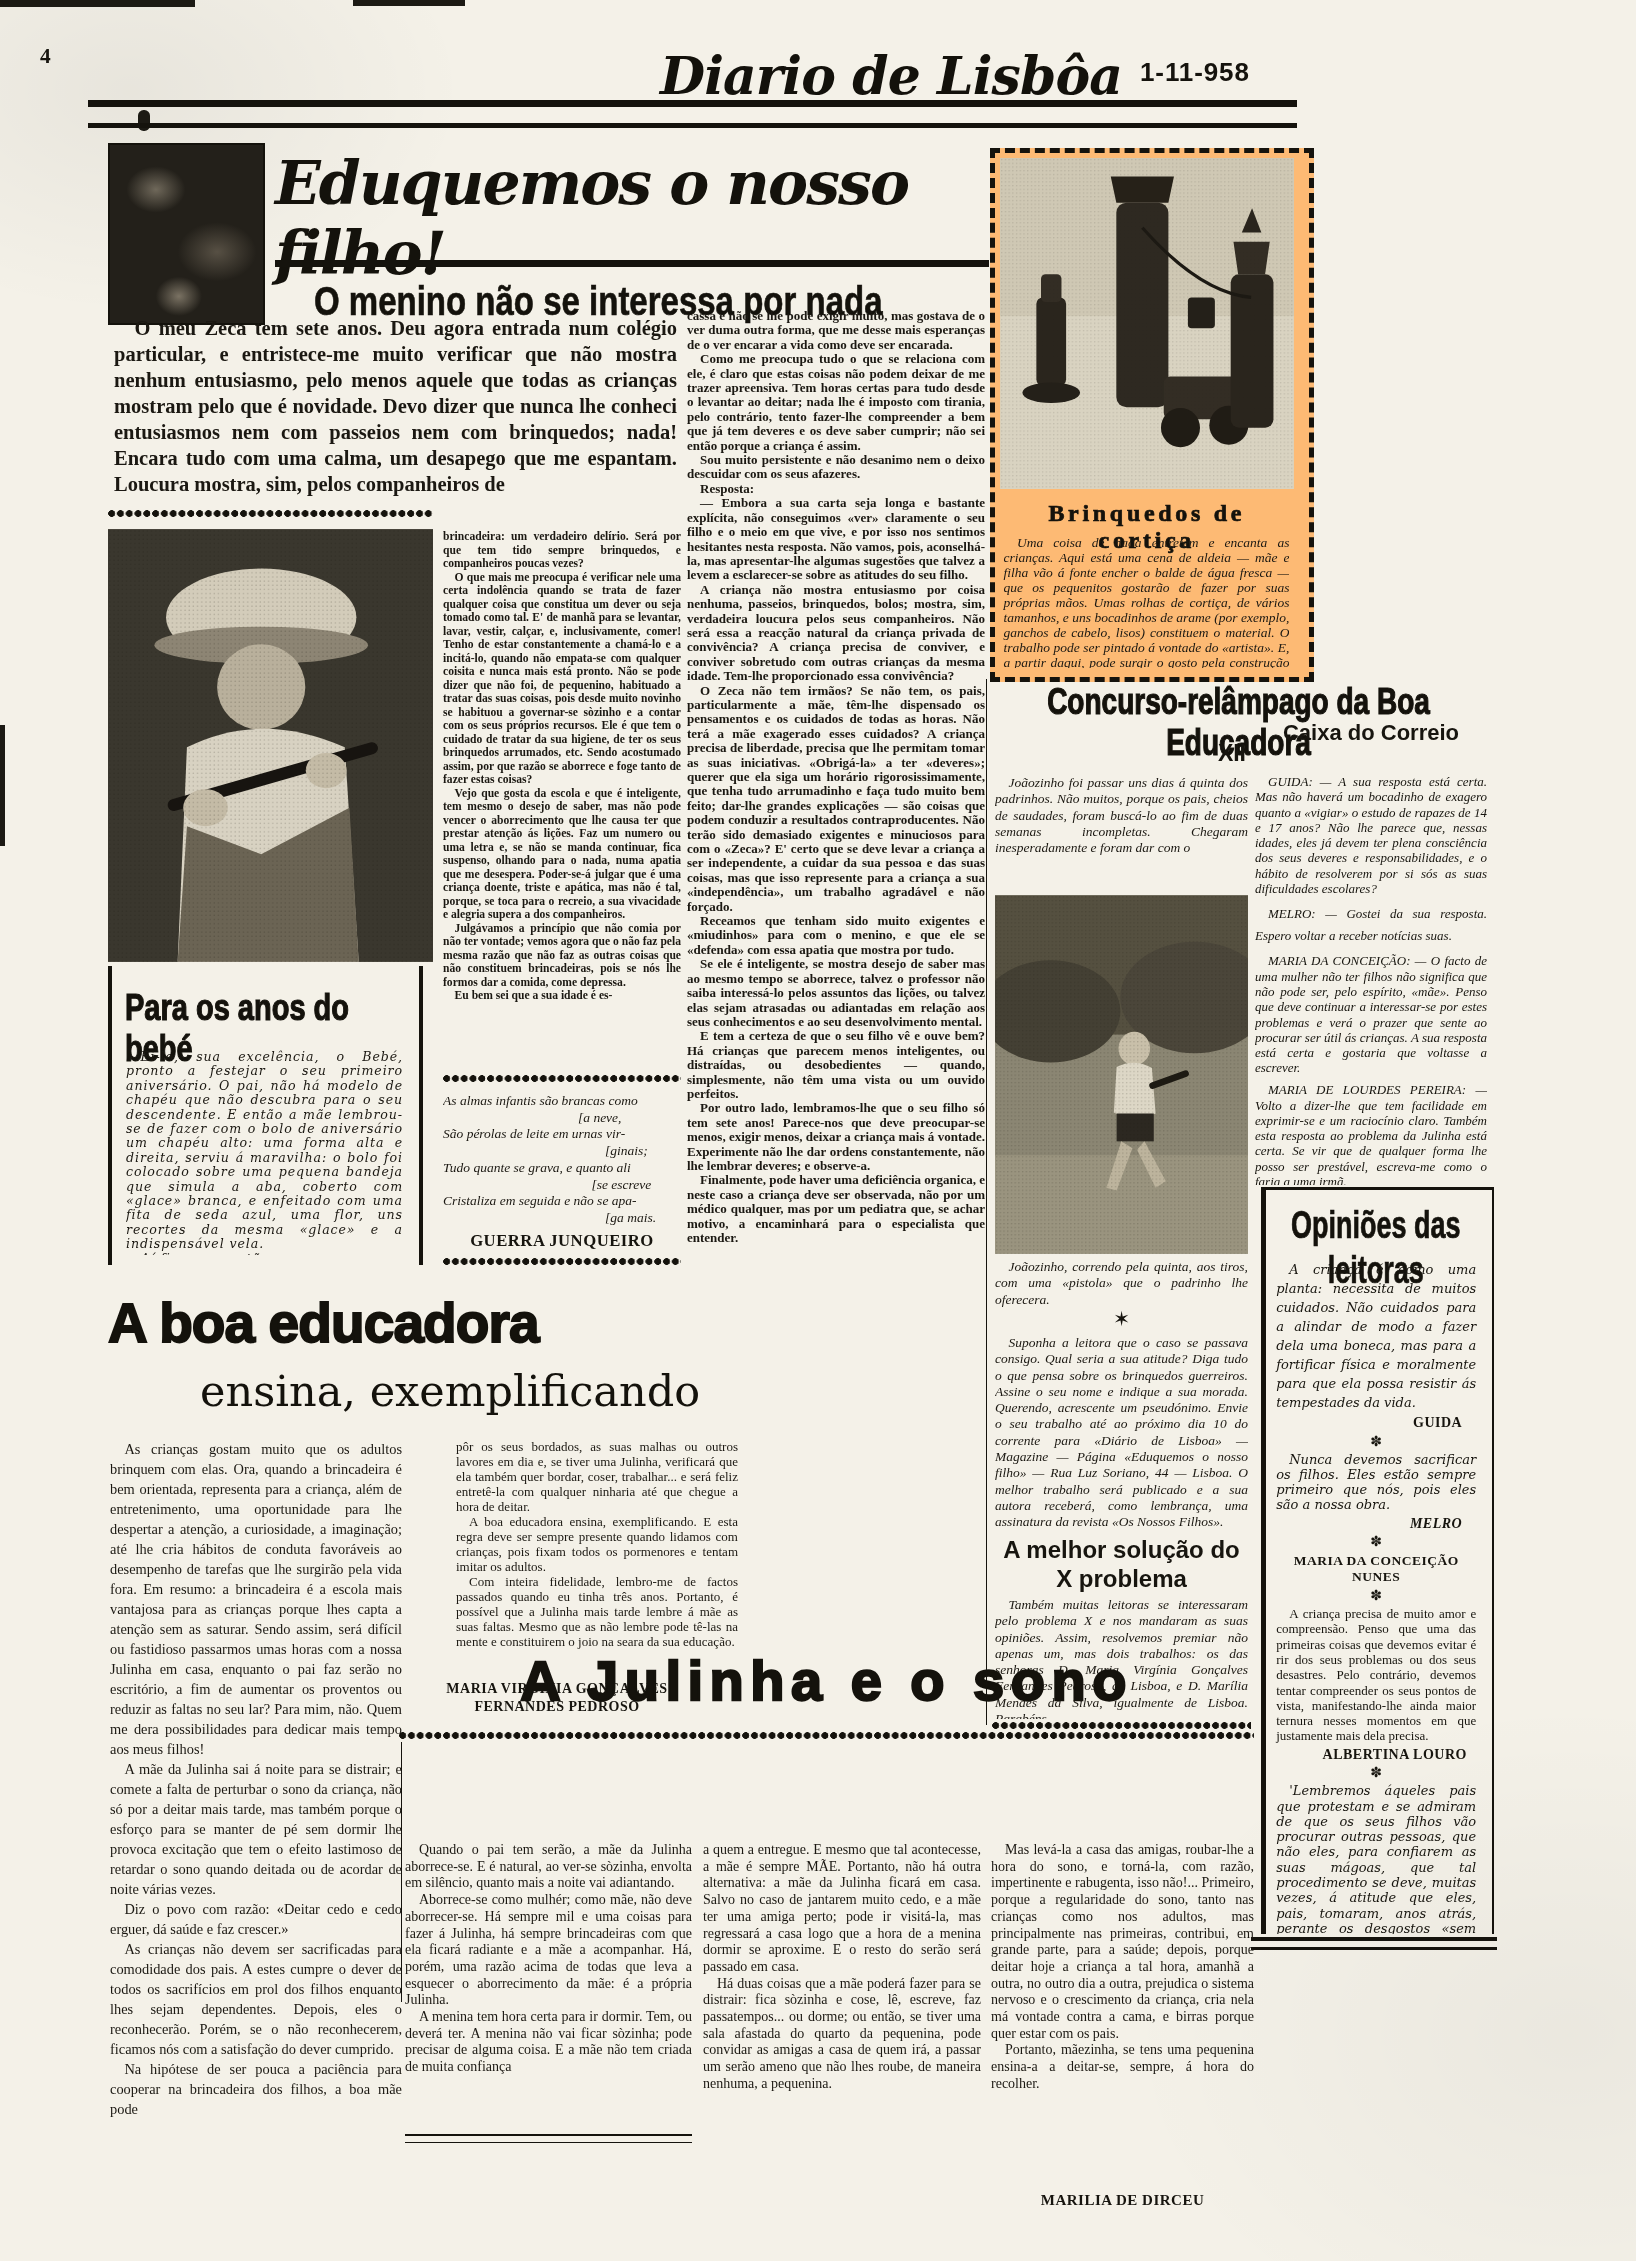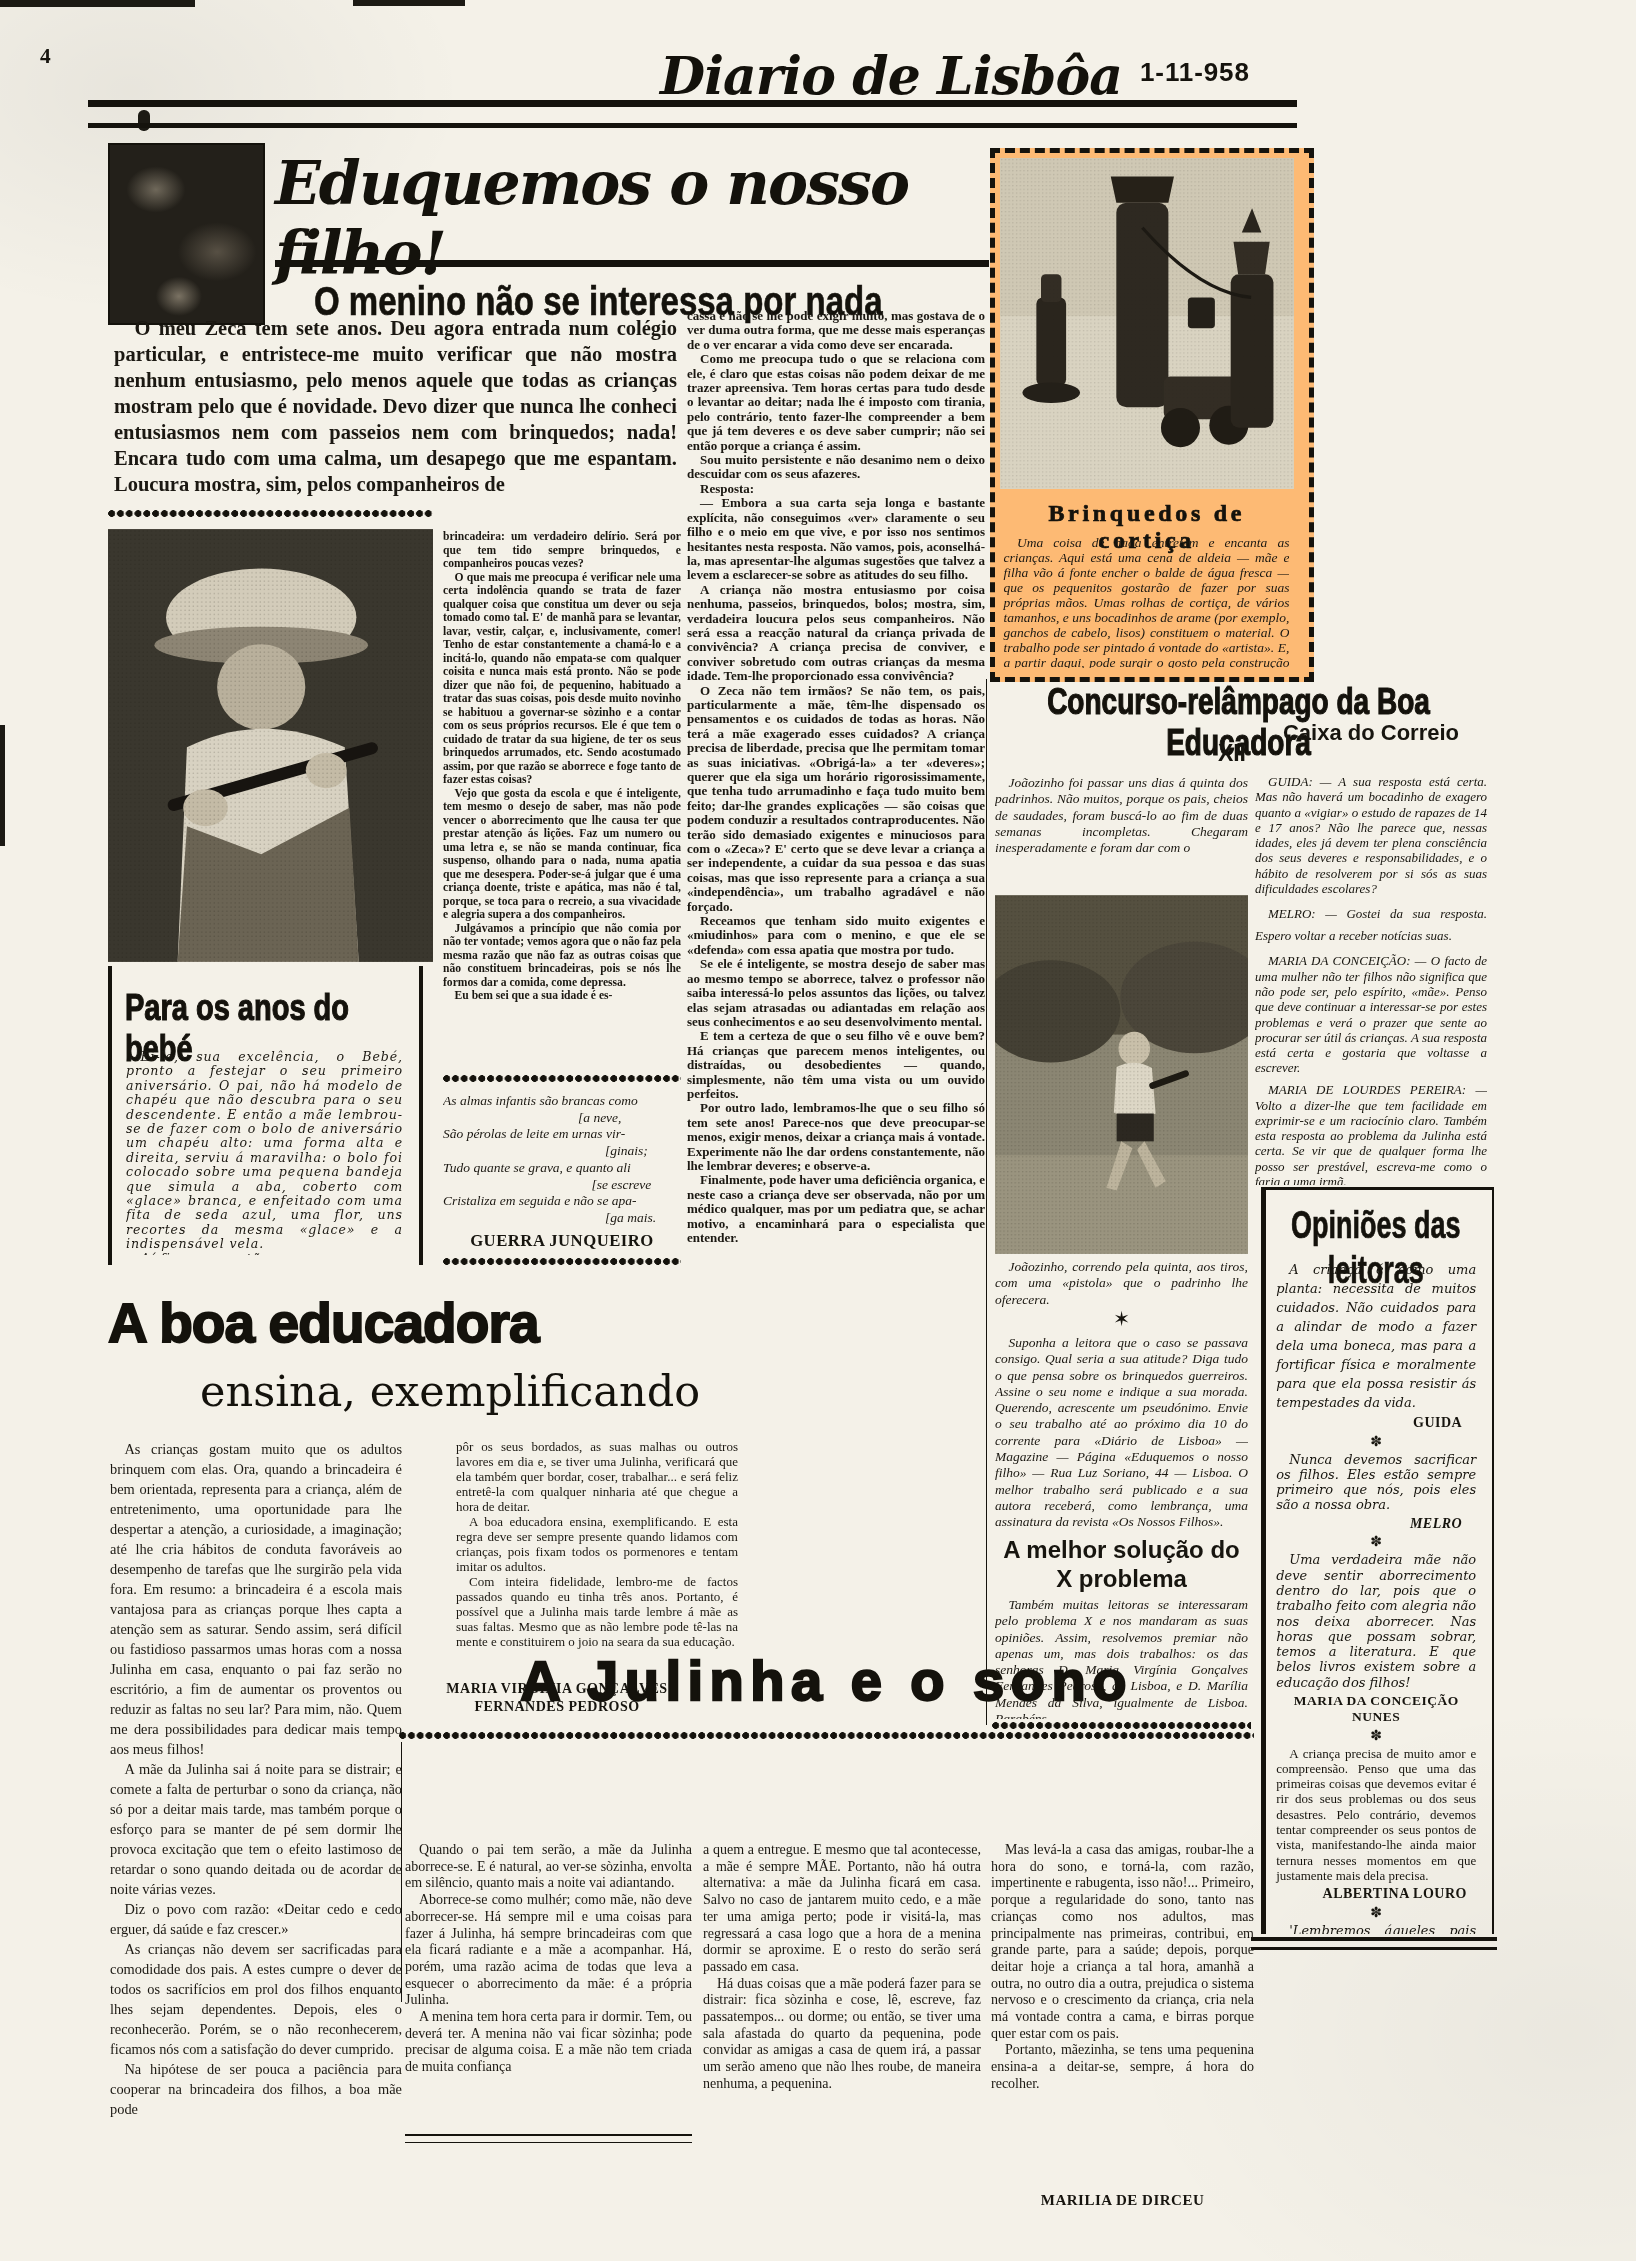--- a/index.html
+++ b/index.html
@@ -202,21 +202,20 @@
 
 <div class="abs" style="left:1261px;top:1187px;width:226px;height:744px;border-top:3.7px solid #15130d;border-left:5.6px solid #15130d;border-right:2.3px solid #15130d;overflow:hidden;">
   <div class="heavy center" style="position:absolute;left:2.8px;top:13px;width:214px;font-size:27px;-webkit-text-stroke:0.5px #14120c;transform:scaleY(1.45);transform-origin:top center;">Opiniões das leitoras</div>
   <div class="abs" style="left:10.2px;top:70px;width:200px;">
     <div class="ital dserif" style="white-space:pre-line;text-align:justify;font-size:13px;line-height:19px;">  A criança é como uma planta: necessita de muitos cuidados. Não cuidados para a alindar de modo a fazer dela uma boneca, mas para a fortificar física e moralmente para que ela possa resistir ás tempestades da vida.</div>
     <div class="signature" style="text-align:right;font-size:14px;margin:2.8px 14px 0 0;">GUIDA</div>
     <div class="center" style="font-size:14px;margin:1.9px 0;">✽</div>
     <div class="ital dserif" style="white-space:pre-line;text-align:justify;font-size:13px;line-height:15.3px;">  Nunca devemos sacrificar os filhos. Eles estão sempre primeiro que nós, pois eles são a nossa obra.</div>
     <div class="signature" style="text-align:right;font-size:14px;margin:2.8px 14px 0 0;font-style:italic;">MELRO</div>
     <div class="center" style="font-size:14px;margin:1.9px 0;">✽</div>
-    <div class="ital dserif" style="white-space:pre-line;text-align:justify;font-size:13px;line-height:15.3px;">  Uma verdadeira mãe não deve sentir aborrecimento dentro do lar, pois que o trabalho feito com alegria não nos deixa aborrecer. Nas horas que possam sobrar, temos a literatura. E que belos livros existem sobre a educação dos filhos!</div>
     <div class="signature" style="text-align:center;font-size:13.5px;margin-top:2.8px;">MARIA DA CONCEIÇÃO NUNES</div>
     <div class="center" style="font-size:14px;margin:1.9px 0;">✽</div>
     <div style="white-space:pre-line;text-align:justify;font-size:13px;line-height:15.3px;">  A criança precisa de muito amor e compreensão. Penso que uma das primeiras coisas que devemos evitar é rir dos seus problemas ou dos seus desastres. Pelo contrário, devemos tentar compreender os seus pontos de vista, manifestando-lhe ainda maior ternura nesses momentos em que justamente mais dela precisa.</div>
     <div class="signature" style="text-align:right;font-size:14px;margin:2.8px 9.3px 0 0;">ALBERTINA LOURO</div>
     <div class="center" style="font-size:14px;margin:1.9px 0;">✽</div>
     <div class="ital dserif" style="white-space:pre-line;text-align:justify;font-size:13px;line-height:15.3px;">  'Lembremos áqueles pais que protestam e se admiram de que os seus filhos vão procurar outras pessoas, que não eles, para confiarem as suas mágoas, que tal procedimento se deve, muitas vezes, á atitude que eles, pais, tomaram, anos atrás, perante os desgostos «sem importancia» dos seus meninos.</div>
 
   </div>
 </div>
 <div class="dblrule" style="left:1251px;top:1937px;width:246px;"></div>

